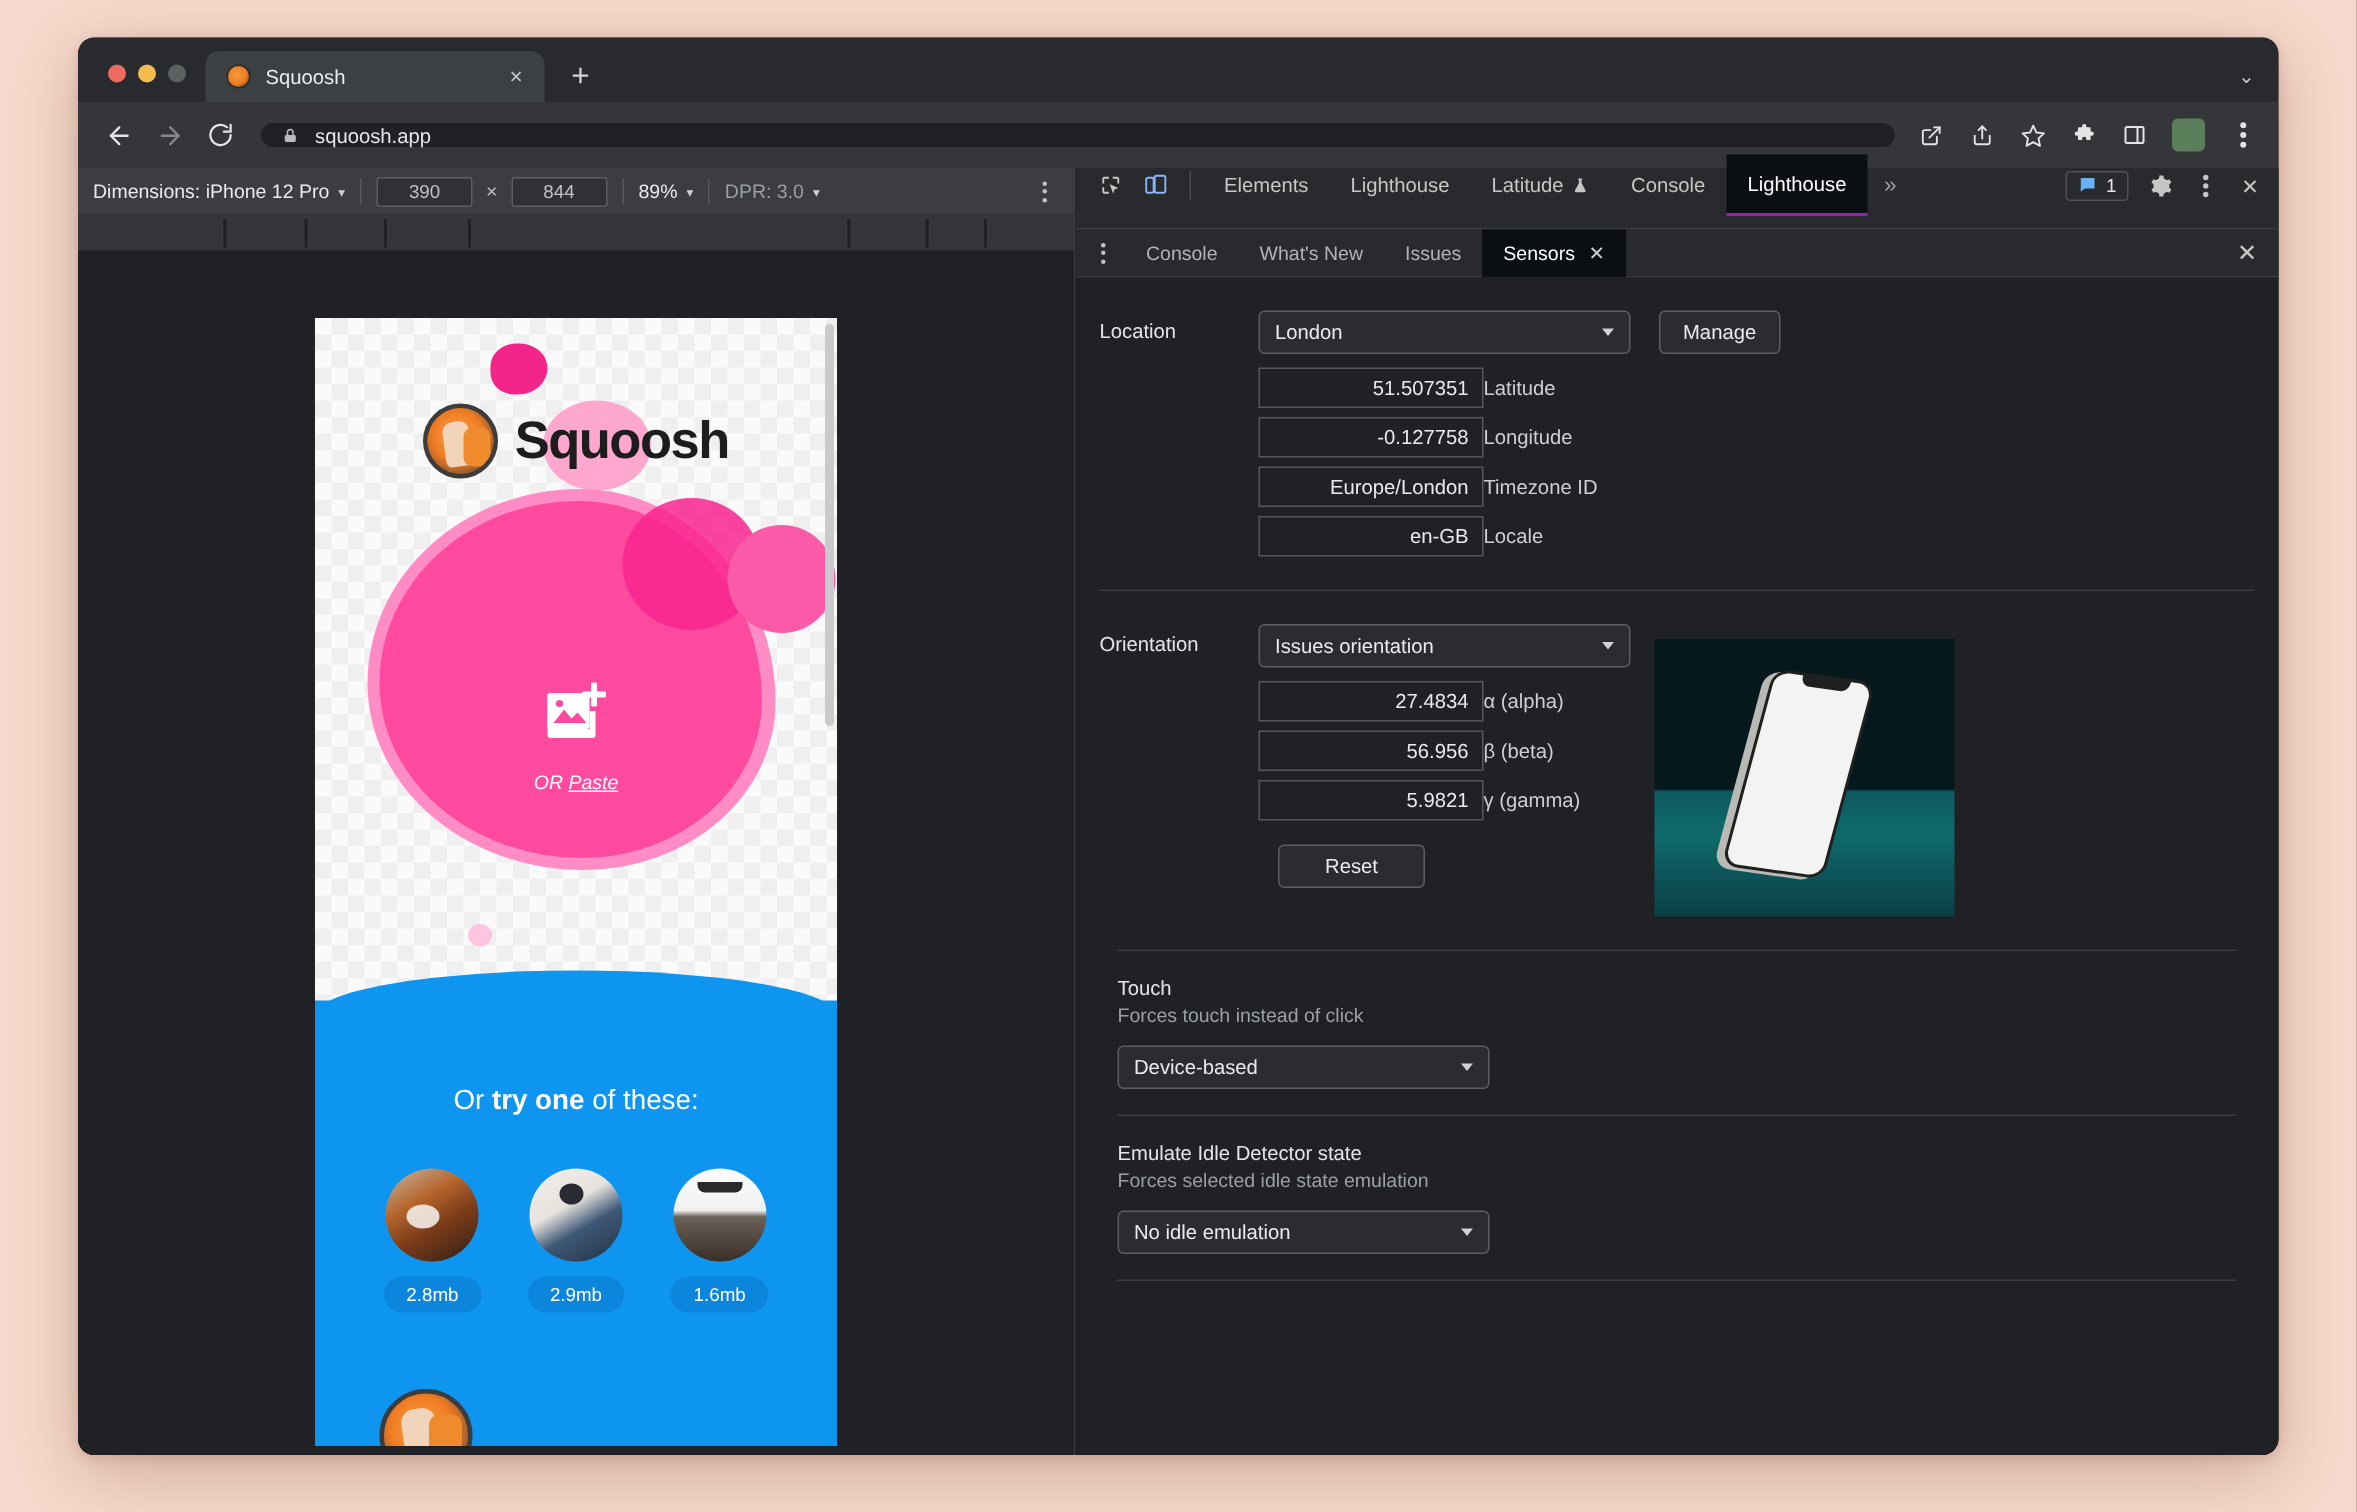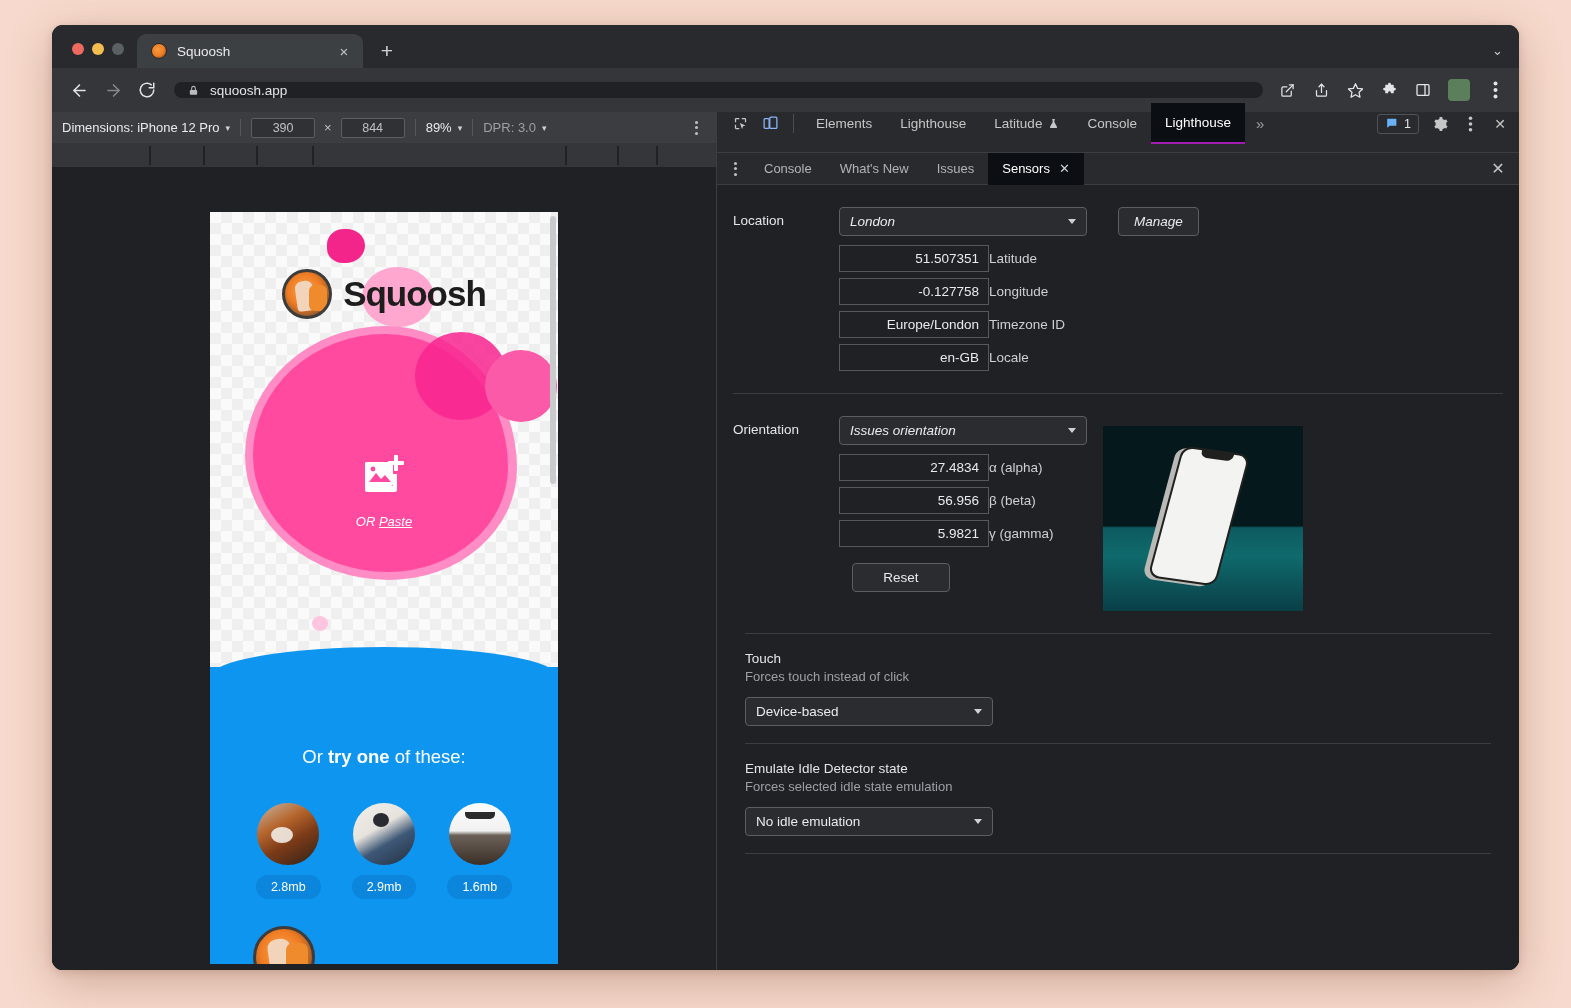--- a/index.html
+++ b/index.html
@@ -244,21 +244,21 @@
     position: absolute; left: 0; right: 0; top: 455px; bottom: 0;
     background: #0e95f0;
   }
   .wave {
     position: absolute; left: 0; right: 0; top: -20px; height: 30px;
     background: #0e95f0;
     border-radius: 50% 50% 0 0 / 100% 100% 0 0;
   }
   .try-head {
     text-align: center; color: #fff; font-size: 18.5px;
-    margin-top: 79px;
+    margin-top: 55px;
   }
   .try-head b { font-weight: bold; }
   .thumbs { display: flex; justify-content: center; gap: 31px; margin-top: 35px; }
   .thumb { display: flex; flex-direction: column; align-items: center; }
   .thumb-img {
     width: 62px; height: 62px; border-radius: 50%;
     overflow: hidden; position: relative;
   }
   .t1 { background: linear-gradient(150deg,#c8b8a7 0%,#b5652c 35%,#7c3b18 60%,#2e2118 100%); }
   .t2 { background: linear-gradient(150deg,#f3f0ec 0%,#e6e2dc 40%,#3e5877 62%,#23303f 100%); }
@@ -359,21 +359,21 @@
   }
   .sec { padding: 22px 0 22px 0; margin: 0 16px; }
   .sec + .sec { border-top: 1px solid #3b3d40; }
   .sec-flexrow { display: flex; }
   .sec-title {
     width: 106px; flex: 0 0 auto;
     color: #e3e5e7; font-size: 13.5px;
     padding-top: 6px;
   }
   .fields { flex: 1 1 auto; }
-  .select-row { display: flex; align-items: flex-start; gap: 31px; margin-bottom: 9px; font-style: italic; }
+  .select-row { display: flex; align-items: flex-start; gap: 19px; margin-bottom: 9px; }
   .select {
     width: 248px; height: 29px;
     background: #2b2c2f;
     border: 1px solid #5c5f62;
     border-radius: 4px;
     color: #e8eaed; font-size: 13.5px;
     display: flex; align-items: center;
     padding: 0 10px;
   }
   .select .val { flex: 1 1 auto; }

